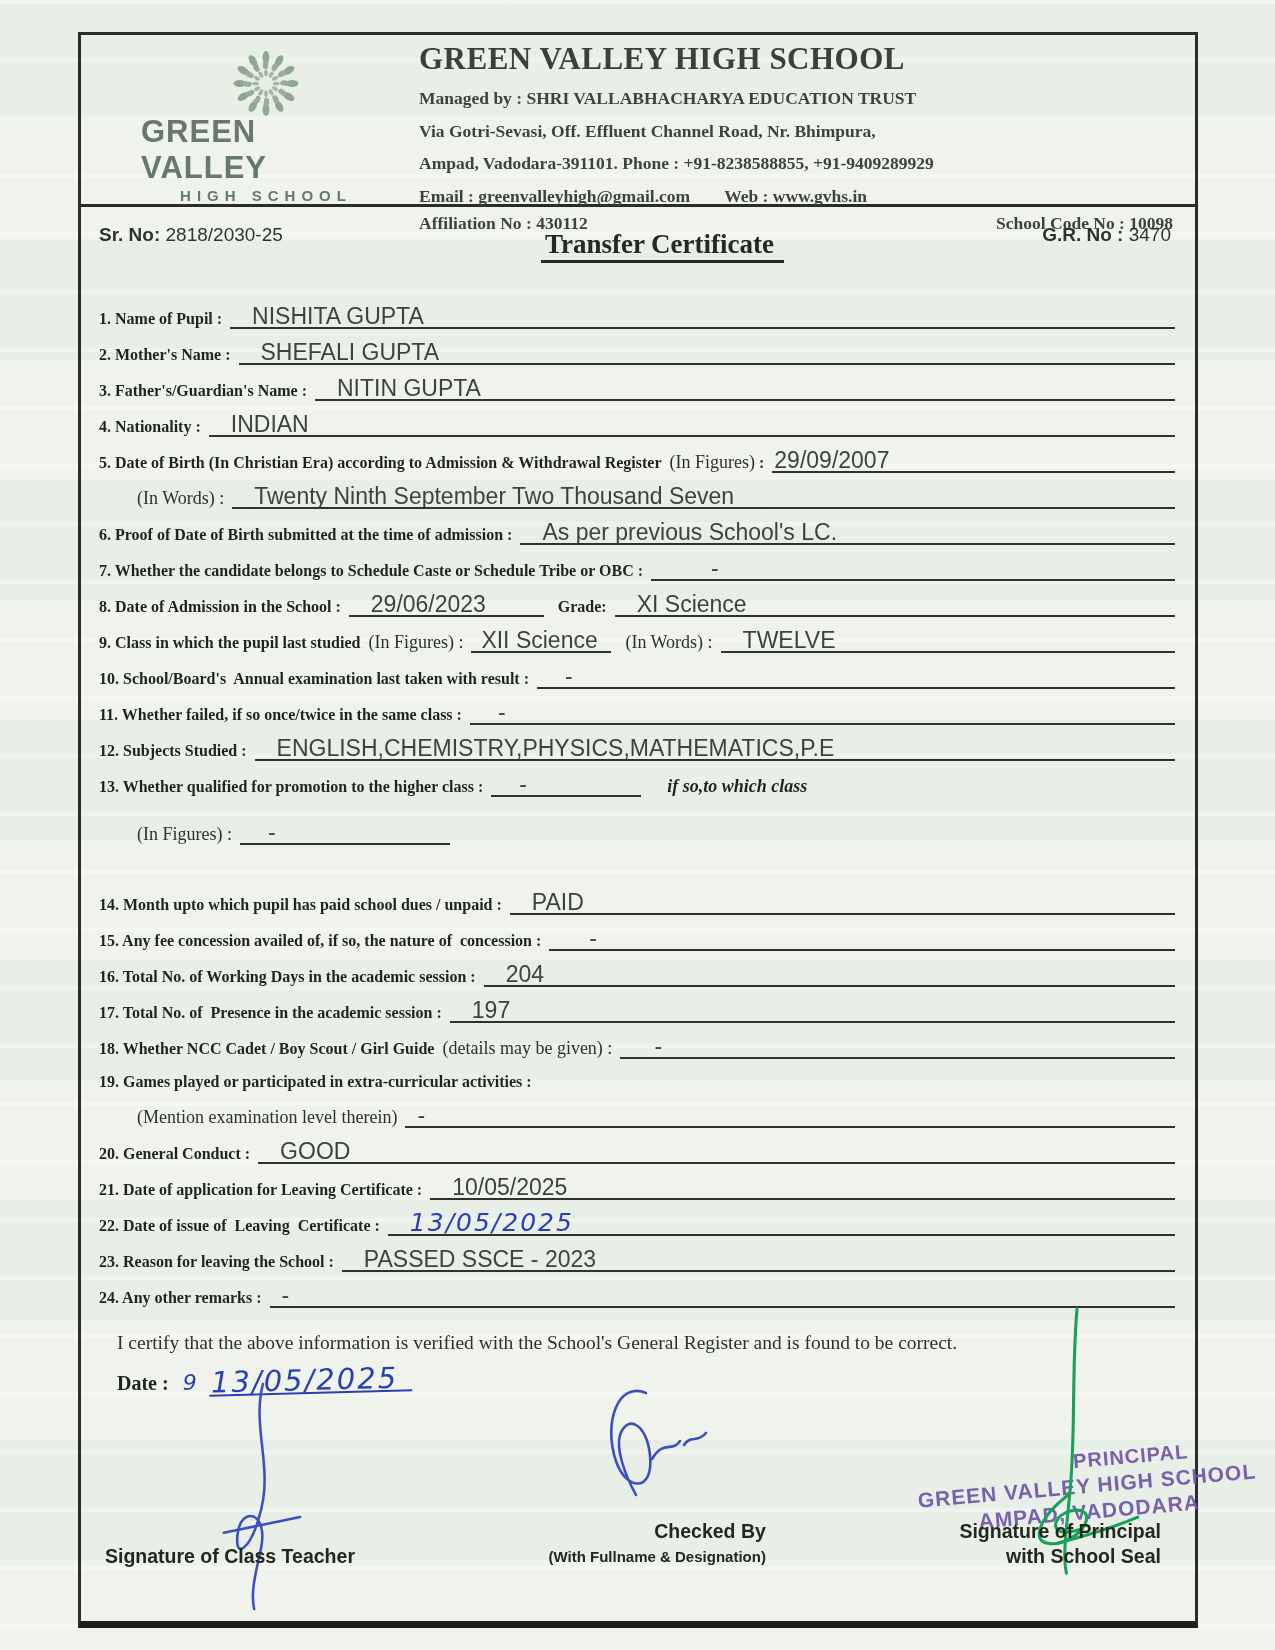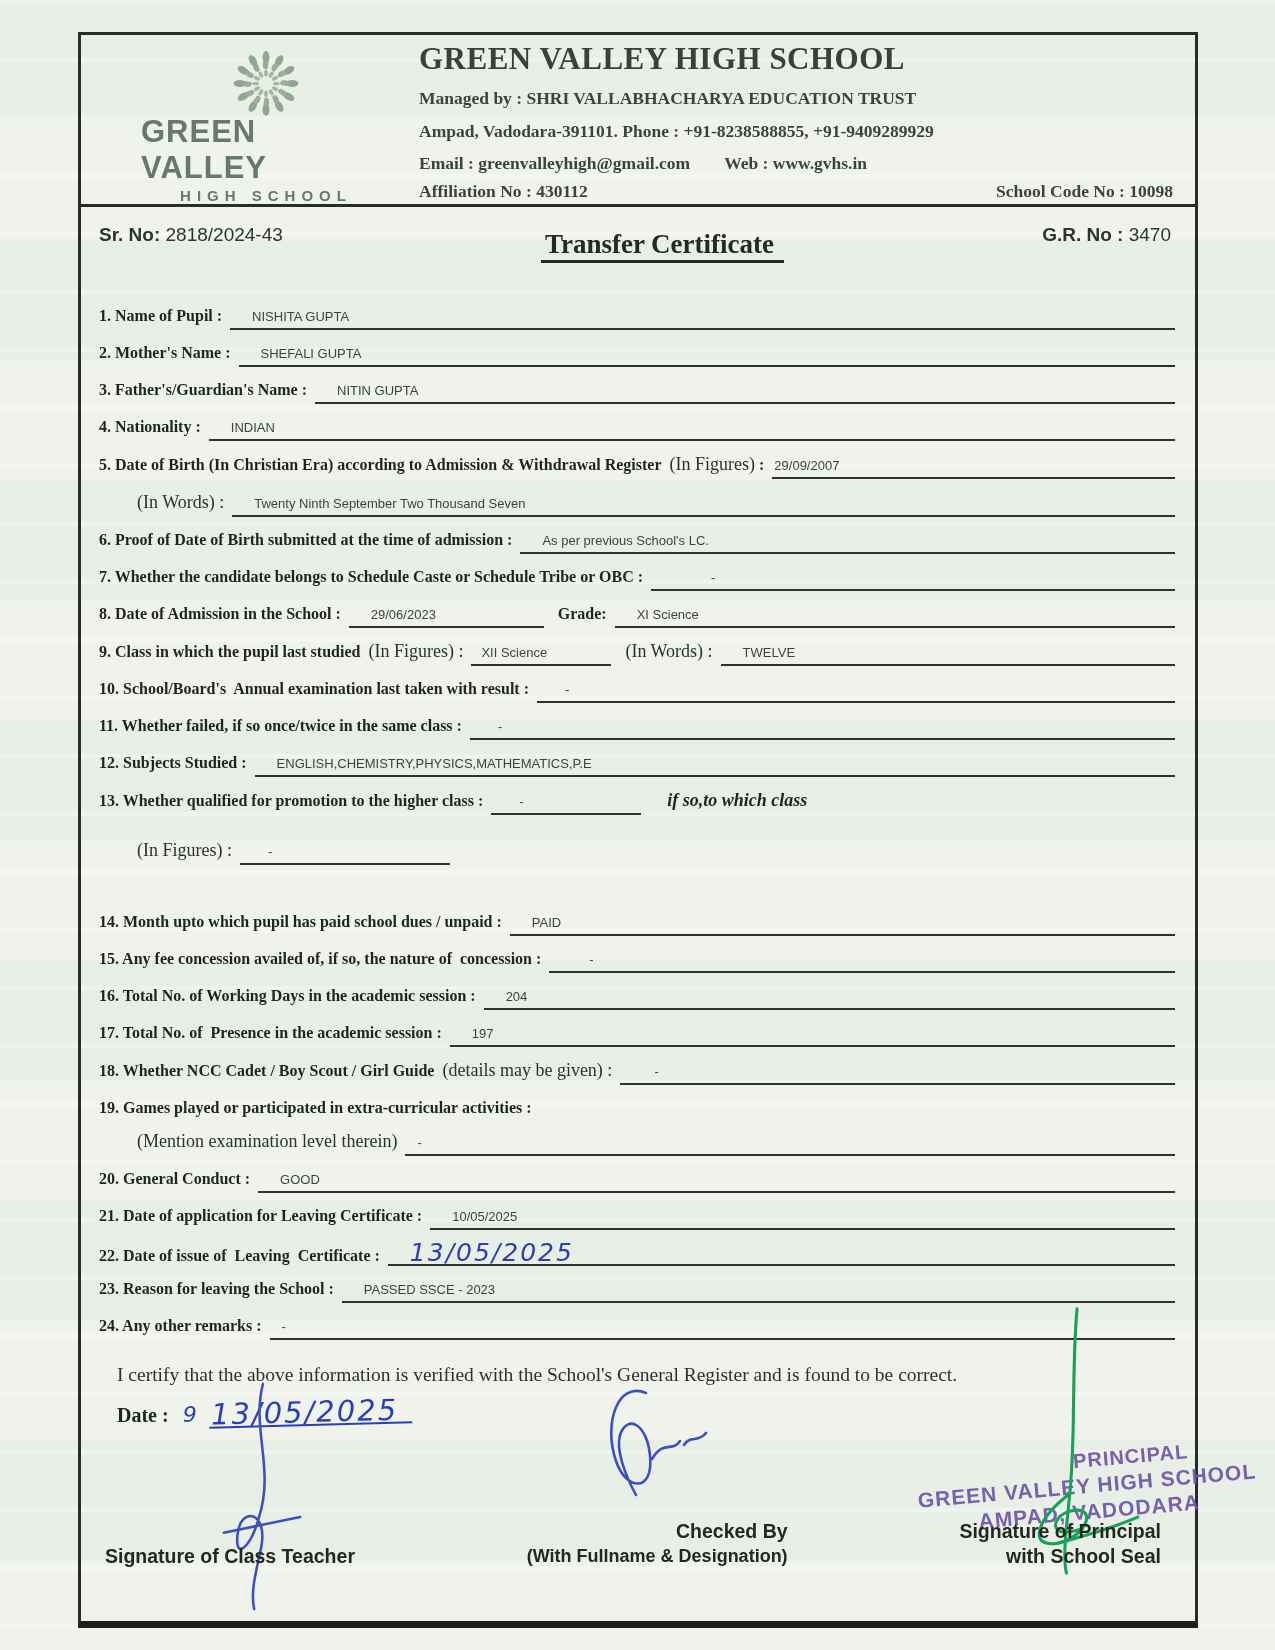--- a/index.html
+++ b/index.html
@@ -42,21 +42,21 @@
   .doc-title{flex:1;text-align:center;font-size:27px;font-weight:bold;color:#242924;margin-top:8px;}
   .doc-title span{border-bottom:3px solid #242924;padding:0 10px 1px 4px;}
   
   .fields{padding:34px 20px 0 18px;}
   .frow{display:flex;align-items:baseline;margin-top:13px;line-height:20px;}
   .flabel{font-weight:bold;font-size:16px;color:var(--label-ink);white-space:pre;}
   .flight{font-size:18px;color:#2c312c;white-space:pre;}
   .fitalic{font-weight:bold;font-style:italic;font-size:18px;color:var(--label-ink);white-space:pre;margin-left:26px;}
   .flabel+.ffill,.flight+.ffill,.flabel+.flight,.flight+.fill{margin-left:8px;}
   .ffill{
-    font-family:"Liberation Sans",sans-serif;font-size:13px;color:var(--value-ink);
+    font-family:"Liberation Sans",sans-serif;font-size:23px;color:var(--value-ink);
     border-bottom:2px solid var(--line-ink);flex:1 1 auto;margin-left:10px;
     padding:0 4px 1px 22px;white-space:nowrap;overflow:hidden;
   }
   .ffill.fixed{flex:0 0 auto;}
   .ffill+.flabel,.ffill+.flight{margin-left:14px;}
   .hand{
     font-family:"DejaVu Sans",sans-serif;font-style:italic;color:var(--hand-blue);
     font-size:25px;letter-spacing:2px;line-height:20px;
   }
   
@@ -111,33 +111,34 @@
           <use href="#ray" transform="rotate(270)"></use>
             <use href="#ray" transform="rotate(300)"></use>
             <use href="#ray" transform="rotate(330)"></use>
         </svg>
         <div class="logo-t1">GREEN VALLEY</div>
         <div class="logo-t2">HIGH SCHOOL</div>
       </div>
       <div class="head-text">
         <div class="school-name">GREEN VALLEY HIGH SCHOOL</div>
         <div class="head-line">Managed by : SHRI VALLABHACHARYA EDUCATION TRUST</div>
+        <div class="head-line">Via Gotri-Sevasi, Off. Effluent Channel Road, Nr. Bhimpura,</div>
         <div class="head-line">Ampad, Vadodara-391101. Phone : +91-8238588855, +91-9409289929</div>
         <div class="head-line email-web">
           <span>Email : greenvalleyhigh@gmail.com</span><span>Web :  www.gvhs.in</span>
         </div>
         <div class="affil-row">
           <span>Affiliation No : 430112</span>
           <span>School Code No : 10098</span>
         </div>
       </div>
     </div>
 
     <div class="title-bar">
-      <div class="sr-no"><span class="b">Sr. No:</span> <span>2818/2024-43</span></div>
+      <div class="sr-no"><span class="b">Sr. No:</span> <span>2818/2030-25</span></div>
       <div class="doc-title"><span>Transfer Certificate</span></div>
       <div class="gr-no"><span class="b">G.R. No :</span> <span>3470</span></div>
     </div>
 
     <div class="fields">
         <div class="frow">
           <span class="flabel">1. Name of Pupil :</span>
           <span class="ffill">NISHITA GUPTA</span>
         </div>
         <div class="frow">
@@ -275,21 +276,21 @@
       <div class="sig-col">
         <svg class="sig-svg sig-checked" width="150" height="140" viewBox="0 0 150 140">
           <g fill="none" stroke="currentColor" stroke-width="2.6" stroke-linecap="round">
             <path d="M58,16 C30,4 15,46 28,84 C38,114 66,116 62,78 C59,48 40,36 32,58 C28,72 36,96 48,118"></path>
             <path d="M64,82 C76,62 84,76 92,64"></path>
             <path d="M96,68 C102,58 110,66 118,56"></path>
           </g>
         </svg>
         <div class="sig-label">
           <div>Checked By</div>
-          <div style="font-size:18px">(With Fullname &amp; Designation)</div>
+          <div style="font-size:15px">(With Fullname &amp; Designation)</div>
         </div>
       </div>
 
       <div class="sig-col">
         <div class="stamp">
           <div class="stamp-l1">PRINCIPAL</div>
           <div class="stamp-l2">GREEN VALLEY HIGH SCHOOL</div>
           <div class="stamp-l3">AMPAD, VADODARA</div>
         </div>
         <svg class="sig-svg sig-principal" width="130" height="270" viewBox="0 0 130 280">

